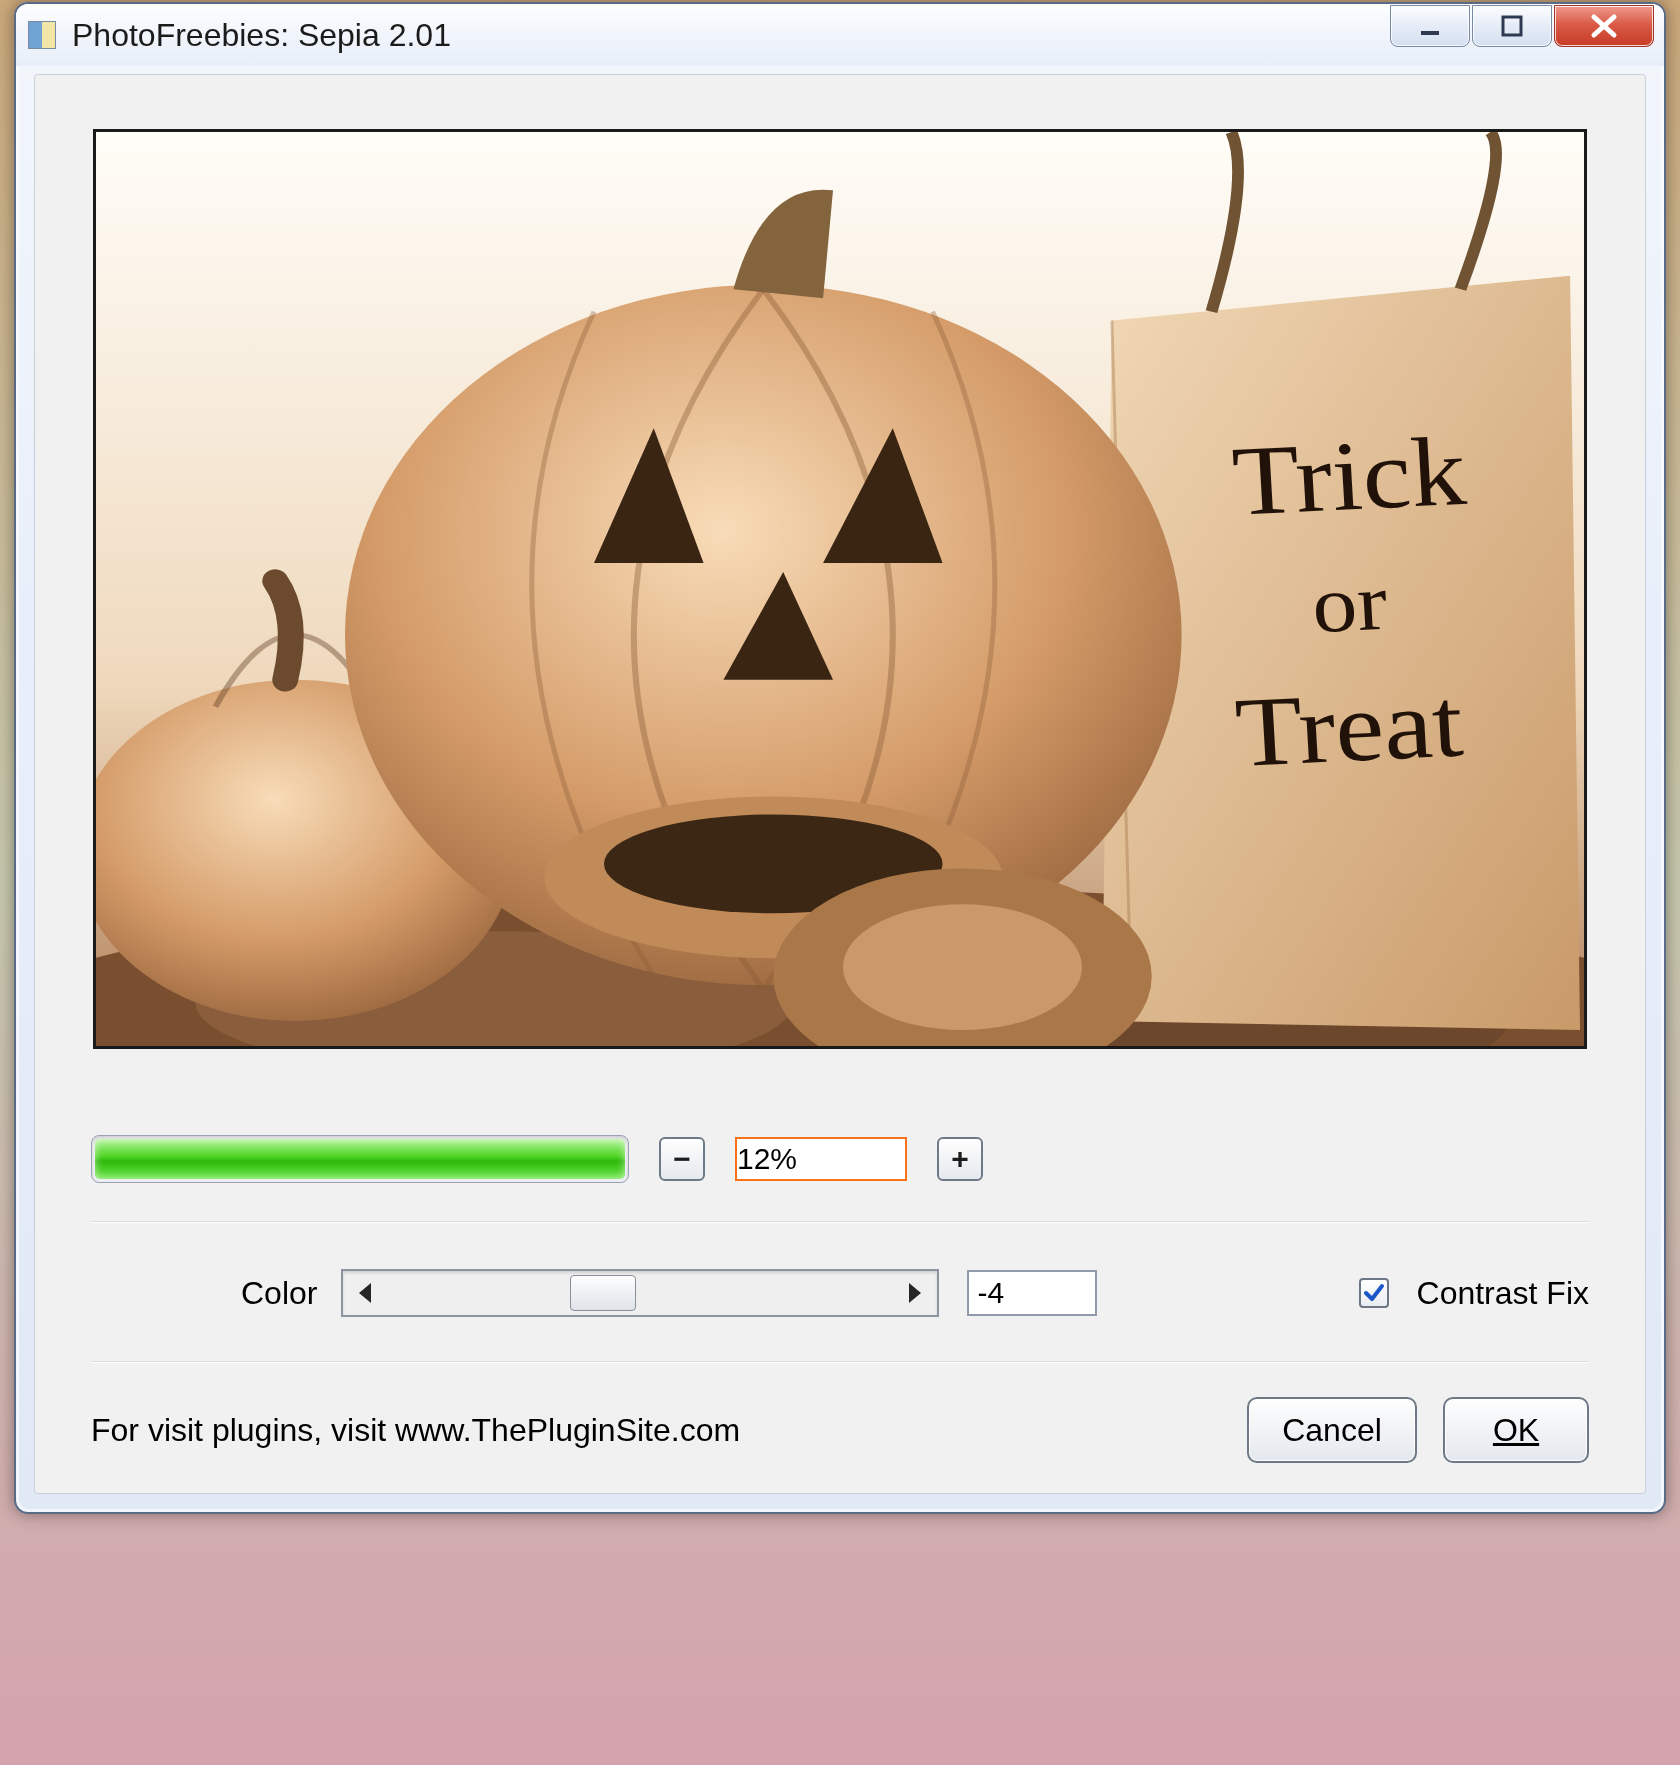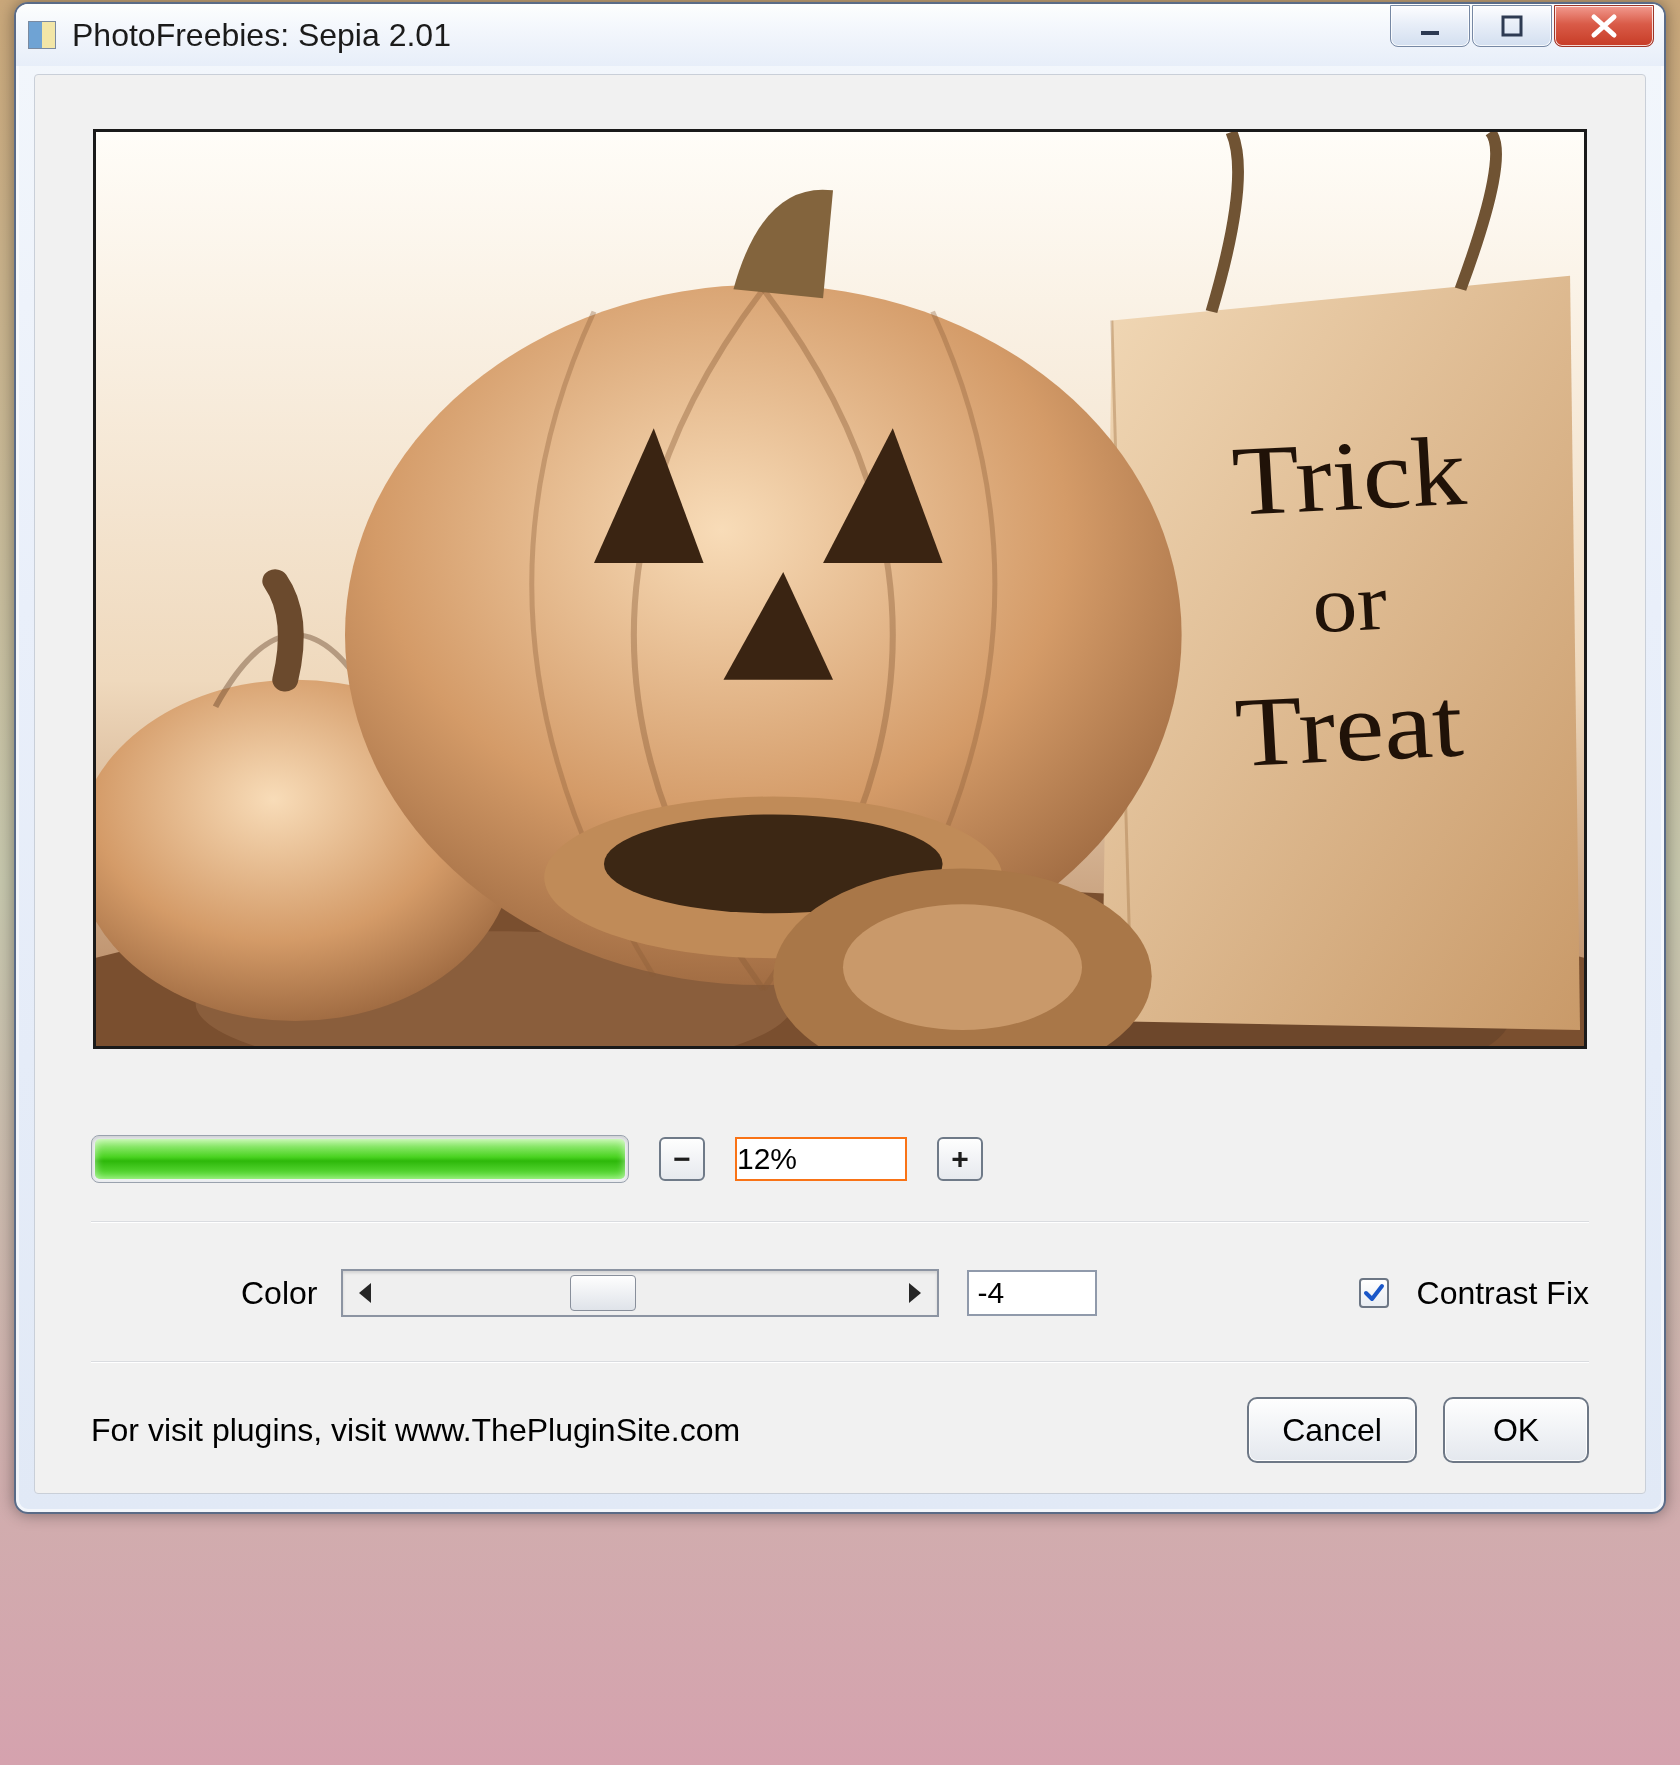--- a/index.html
+++ b/index.html
@@ -195,21 +195,21 @@
   .push-btn {
     height: 66px; min-width: 148px;
     padding: 7px 24px;
     border: 2px solid #6e7886;
     border-radius: 10px;
     background: linear-gradient(180deg,#fefefe,#e4e8ee);
     font-size: 32px; color:#000;
     display:flex;align-items:center;justify-content:center;
     box-shadow: inset 0 0 0 1px #fff;
   }
-  .ok-btn { min-width: 146px; }
+  .ok-btn { min-width: 146px; text-decoration: underline; }
   .cancel-btn{ margin-left:auto; min-width:170px; }
 
 </style>
 </head>
 <body>
 
 <div class="window">
 
   <div class="titlebar">
     <div class="app-icon"></div>

